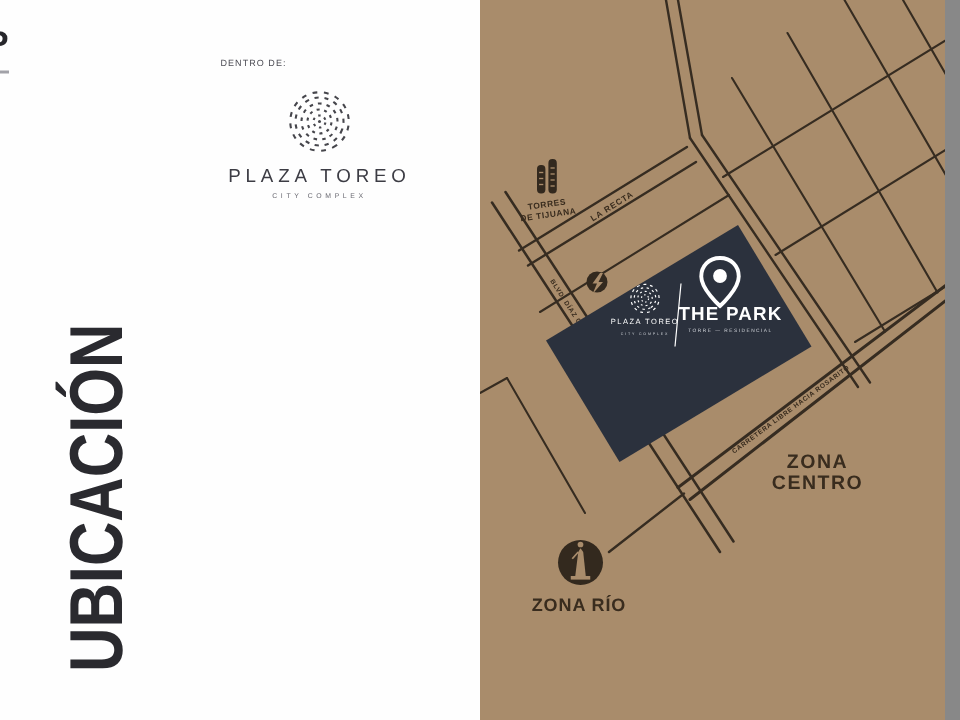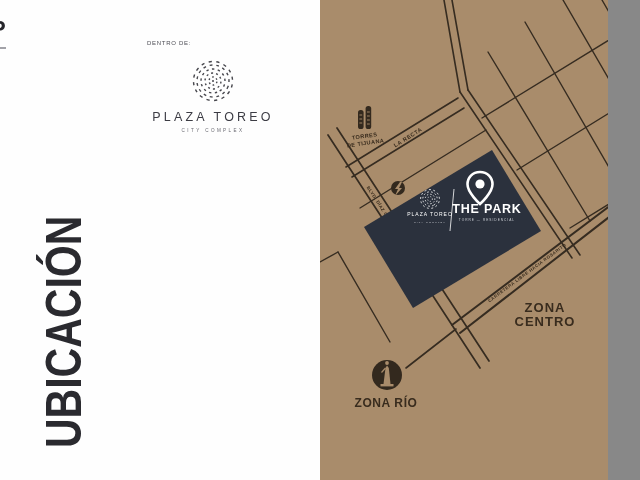--- a/index.html
+++ b/index.html
@@ -1,18 +1,18 @@
 <!DOCTYPE html>
 <html><head>
 <meta charset="utf-8">
 <style>
   html,body{margin:0;padding:0;background:#888;}
   .slide{
     position:relative;width:608px;height:480px;overflow:hidden;
-    background:#ffffff;font-family:"Liberation Sans",sans-serif;
+    background:#ffffff;font-family:"Liberation Sans",sans-serif;padding-left:22px;
   }
   
   .left-panel{position:absolute;left:0;top:0;width:320px;height:480px;background:#fefefe;}
   .corner-fragment{
     position:absolute;left:-9px;top:18px;font-size:22px;font-weight:bold;color:#26262b;
     letter-spacing:0;line-height:1;
   }
   .corner-tick{position:absolute;left:0;top:47px;width:6px;height:2px;background:#a2a2a8;}
   .dentro-de{
     position:absolute;left:147px;top:40px;font-size:6px;letter-spacing:.7px;color:#4d4d55;

